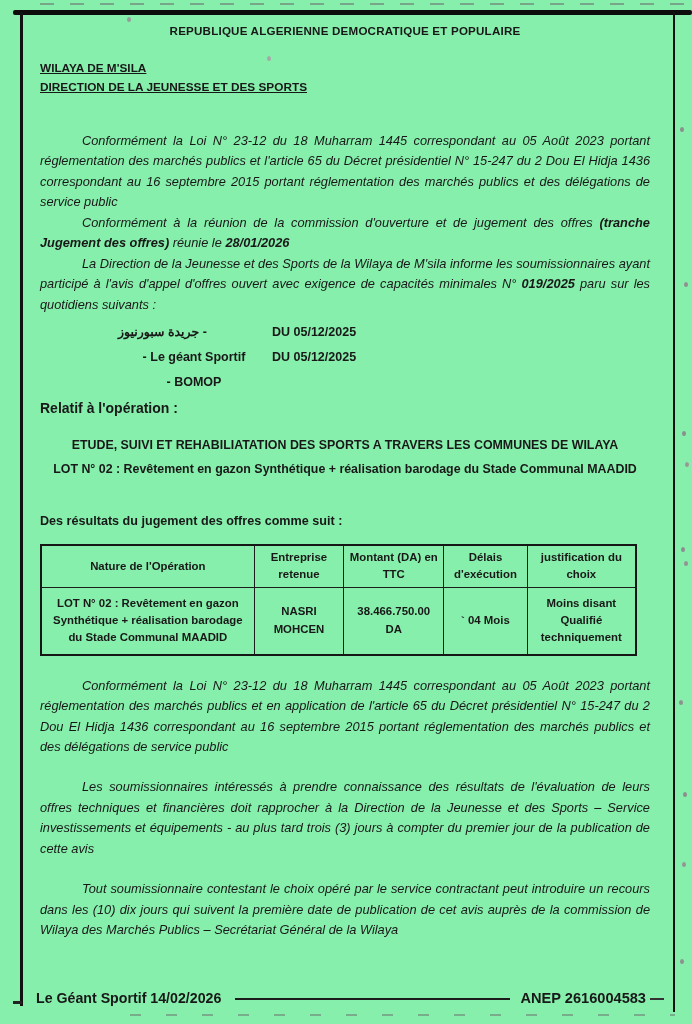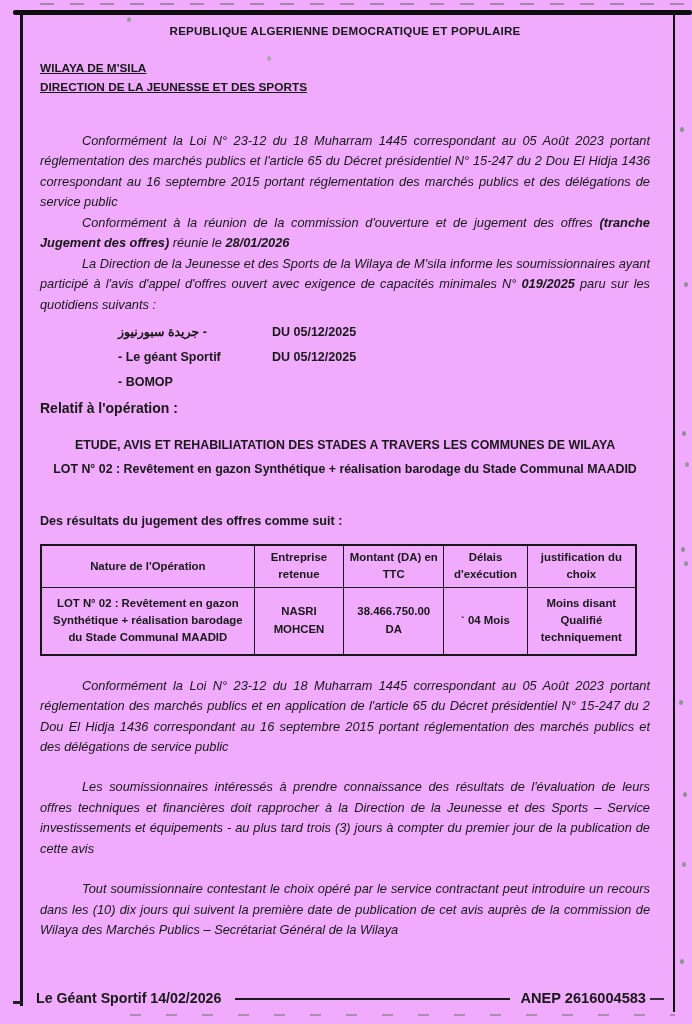--- a/index.html
+++ b/index.html
@@ -5,21 +5,21 @@
   html, body {
     margin: 0; padding: 0;
     width: 692px; height: 1024px;
     background: #f6f6f3;
     font-family: "Liberation Sans", sans-serif;
     color: #181818;
     overflow: hidden;
   }
   .page {
     position: absolute; inset: 0;
-    background: #f0abfc;
+    background: #86efac;
   }
   
   .frame-top    { position: absolute; left: 13px; top: 10px; right: 0; height: 5px; background: #0d0d0d; border-radius: 2px; }
   .frame-left   { position: absolute; left: 20px; top: 12px; width: 3px; height: 994px; background: #121212; }
   .frame-right  { position: absolute; right: 17px; top: 12px; width: 2px; height: 1000px; background: #121212; }
   .top-noise    { position: absolute; left: 40px; right: 6px; top: 3px; height: 2px; opacity: .55;
                   background: repeating-linear-gradient(90deg,#6a6a6a 0 14px, transparent 14px 30px); }
   .bottom-noise { position: absolute; left: 130px; top: 1014px; width: 545px; height: 2px; opacity: .5;
                   background: repeating-linear-gradient(90deg,#6a6a6a 0 11px, transparent 11px 36px); }
   .corner-tick  { position: absolute; left: 13px; top: 1001px; width: 9px; height: 3px; background: #222; }
@@ -36,21 +36,21 @@
   .agency   { margin-top: 22px; font-weight: bold; font-size: 11.8px; line-height: 1.6; text-decoration: underline; }
   .doc-title { margin-top: 30px; text-align: center; font-weight: bold; font-size: 27px; letter-spacing: .4px; }
 
   .jt  { font-size: 12.8px; line-height: 1.6; text-align: justify; margin: 0; }
   .ind { text-indent: 42px; font-style: italic; }
   .block1 { margin-top: 34px; }
   .b { font-weight: bold; }
 
   .pubs { margin-top: 9px; margin-left: 78px; font-size: 12.5px; font-weight: bold; }
   .pub-row { display: flex; align-items: baseline; margin-bottom: 11px; }
-  .pub-name { display: inline-block; width: 152px; }
+  .pub-name { display: inline-block; width: 152px; text-align: center; }
   .pub-name[dir="rtl"] { text-align: left; }
   .pub-date { margin-left: 2px; }
 
   .relatif { margin-top: 9px; font-weight: bold; font-size: 14px; }
   .ops { margin-top: 17px; text-align: center; font-weight: bold; font-size: 12.4px; line-height: 1.95; }
   .results-intro { margin-top: 33px; font-weight: bold; font-size: 12.6px; }
 
   table.res { margin-top: 16px; width: 597px; border-collapse: collapse; table-layout: fixed; }
   table.res th, table.res td {
     border: 1.6px solid #1c1c1c; font-weight: bold; text-align: center; vertical-align: middle;
@@ -115,21 +115,21 @@
         <span class="pub-date">DU 05/12/2025</span>
       </div>
       <div class="pub-row">
         <span class="pub-name">- BOMOP</span>
       </div>
     </div>
 
     <div class="relatif">Relatif à l'opération :</div>
 
     <div class="ops">
-      <div>ETUDE, AVIS ET REHABILIATATION DES STADES A TRAVERS LES COMMUNES DE WILAYA</div>
+      <div>ETUDE, SUIVI ET REHABILIATATION DES SPORTS A TRAVERS LES COMMUNES DE WILAYA</div>
       <div>LOT N° 02 : Revêtement en gazon Synthétique + réalisation barodage  du Stade Communal MAADID</div>
     </div>
 
     <div class="results-intro">Des résultats du jugement des offres comme suit :</div>
 
     <table class="res">
       <thead>
         <tr>
           <th class="c-nature">Nature de l'Opération</th>
           <th class="c-entr">Entreprise retenue</th>

